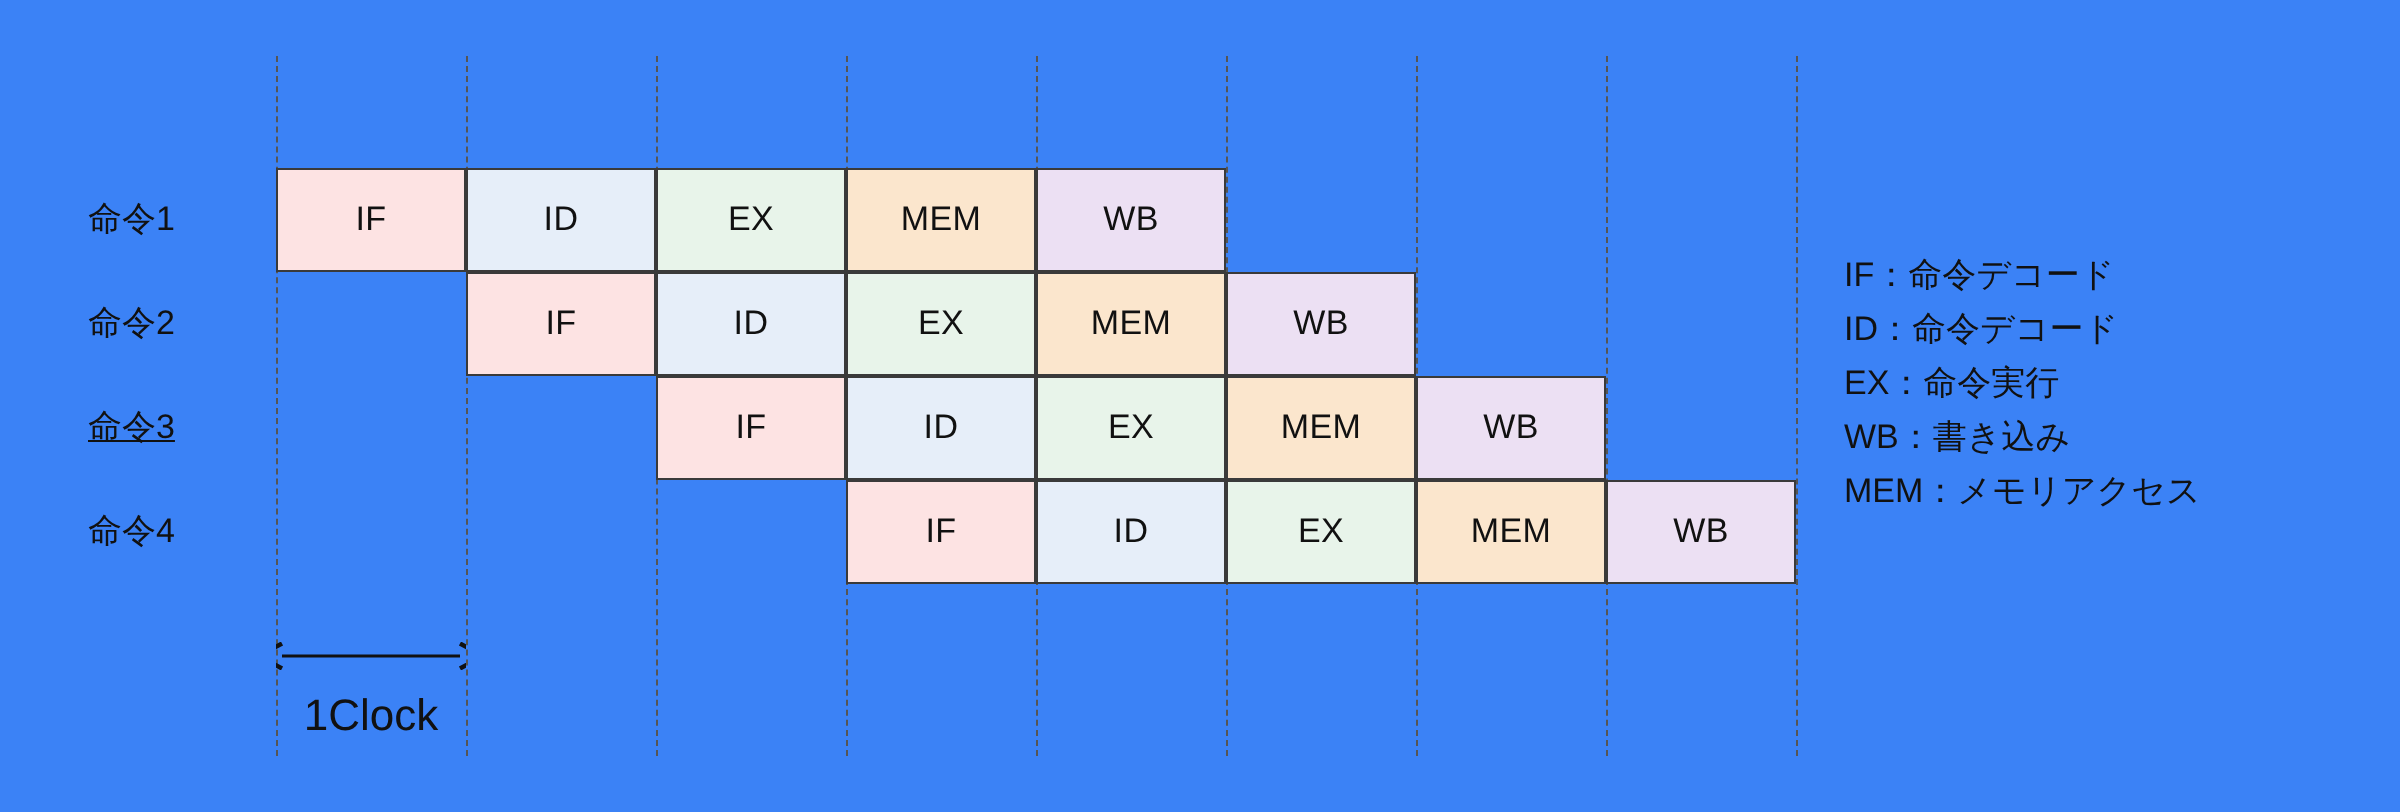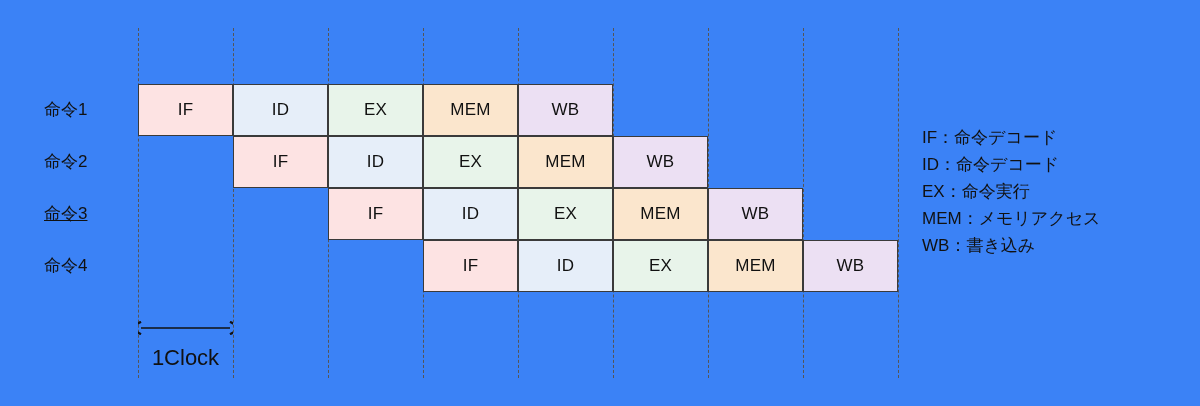--- a/index.html
+++ b/index.html
@@ -145,17 +145,17 @@
       <line x1="3" y1="8" x2="92" y2="8" stroke="#111111" stroke-width="1.6" marker-start="url(#arrL)" marker-end="url(#arrR)"></line>
     </svg>
   </div>
 
   <div class="clock-label">1Clock</div>
 
   <div class="legend" id="legend">
       <div class="legend-line">IF：命令デコード</div>
       <div class="legend-line">ID：命令デコード</div>
       <div class="legend-line">EX：命令実行</div>
+      <div class="legend-line">WB：書き込み</div>
       <div class="legend-line">MEM：メモリアクセス</div>
-      <div class="legend-line">WB：書き込み</div>
     </div>
 
 </div>
 
 </body></html>

